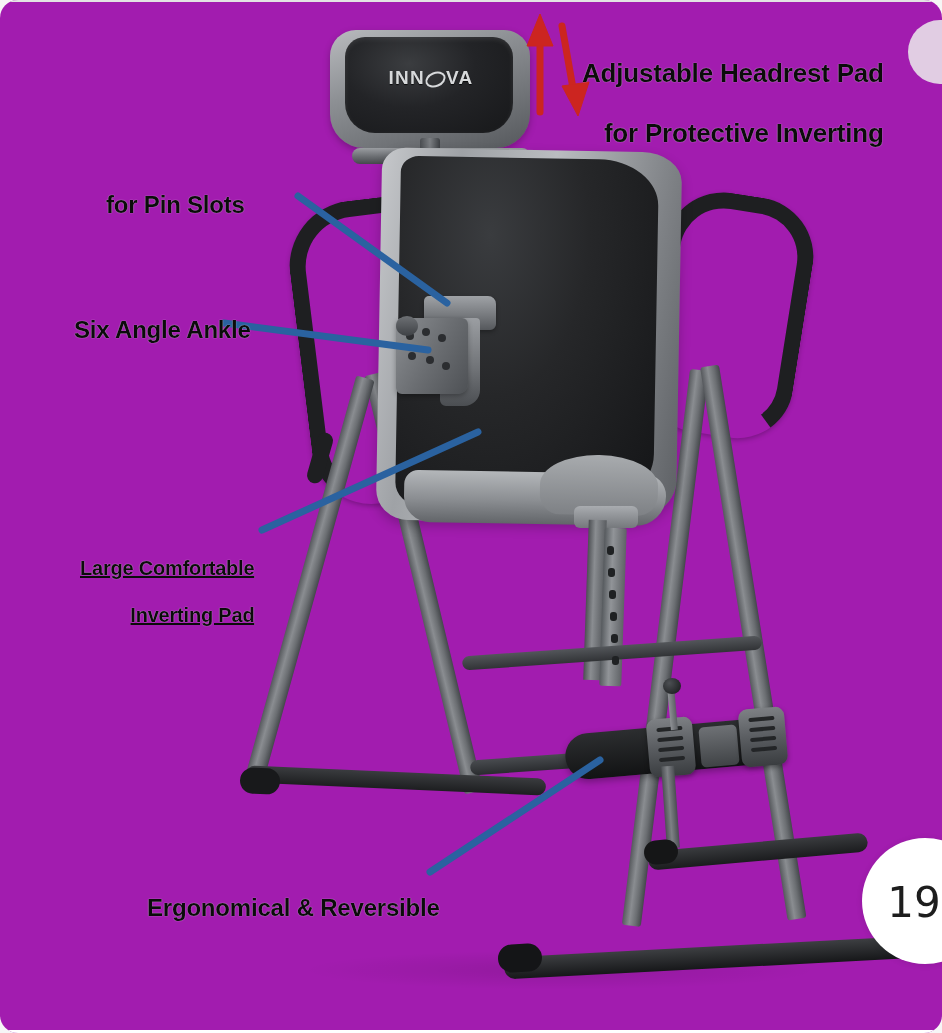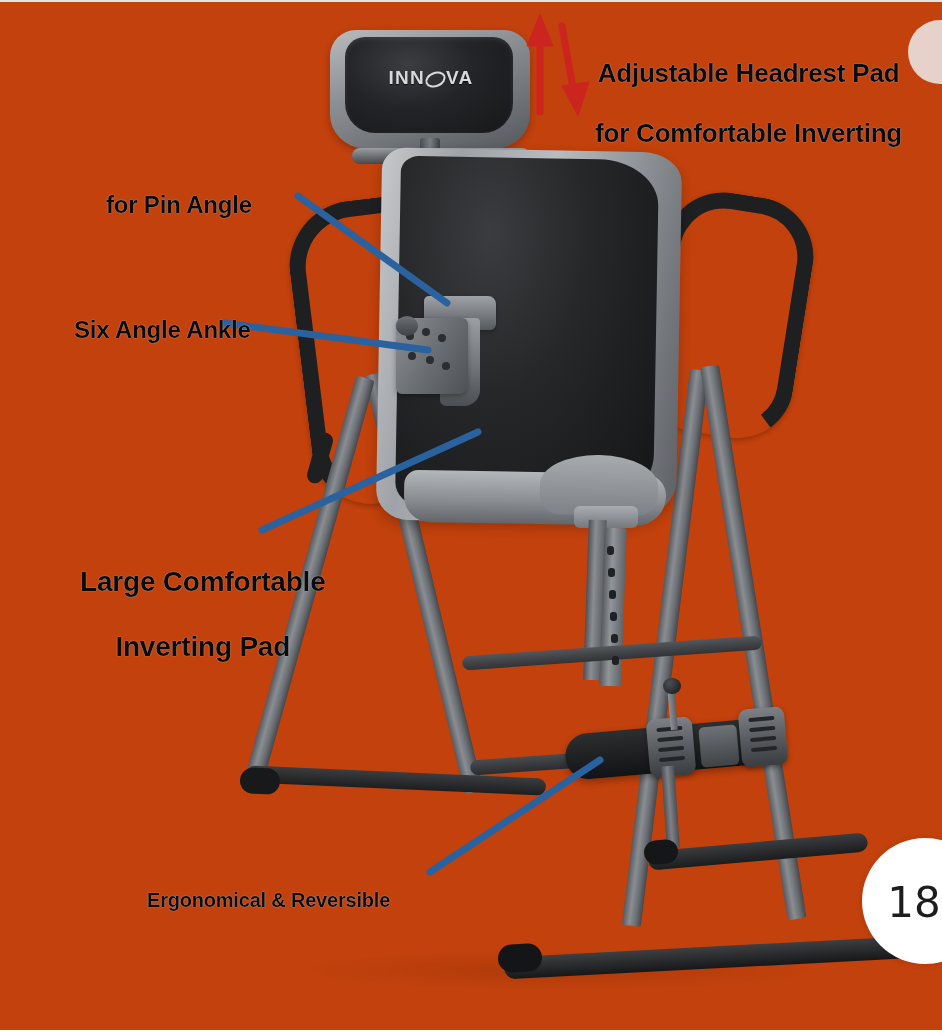--- a/index.html
+++ b/index.html
@@ -2,39 +2,39 @@
 <html><head>
 <meta charset="utf-8">
 <style>
   html,body{margin:0;padding:0;}
   body{
     width:942px;height:1033px;
     background:#f6f6f6;
     font-family:"Liberation Sans", sans-serif;
     overflow:hidden;
   }
-  #stage{position:relative;width:942px;height:1033px;overflow:hidden;background:#c2410c;}
+  #stage{position:relative;width:942px;height:1033px;overflow:hidden;background:#a21caf;border-radius:18px;}
   #stage::before{content:"";position:absolute;left:0;top:0;width:942px;height:2px;background:#e3e3e3;z-index:60;}
   #stage::after{content:"";position:absolute;left:0;bottom:0;width:942px;height:3px;background:#ffffff;z-index:60;}
 
   
   .callout{
     position:absolute;z-index:40;
     font-weight:bold;
     color:#0b0b0b;
     line-height:1.16;
     letter-spacing:-0.2px;
     white-space:pre-line;
     text-shadow:0 0 1px rgba(255,255,255,.9);
   }
-  #cal-headrest{left:595px;top:28px;font-size:26px;text-align:center;}
+  #cal-headrest{left:582px;top:28px;font-size:26px;text-align:right;}
   #cal-cover{left:106px;top:163px;font-size:24px;text-align:left;}
   #cal-slots{left:74px;top:288px;font-size:24px;text-align:left;}
-  #cal-backrest{left:80px;top:534px;font-size:28px;text-align:center;}
-  #cal-ankle{left:147px;top:866px;font-size:20px;text-align:left;}
+  #cal-backrest{left:80px;top:534px;font-size:20px;text-align:right;text-decoration:underline;}
+  #cal-ankle{left:147px;top:866px;font-size:24px;text-align:left;}
 
   
   svg.overlay{position:absolute;left:0;top:0;width:942px;height:1033px;z-index:35;pointer-events:none;}
 
   
   #page-badge{
     position:absolute;left:862px;top:838px;
     width:126px;height:126px;border-radius:50%;
     background:#ffffff;
     box-shadow:0 1px 6px rgba(0,0,0,.10);
@@ -311,37 +311,37 @@
     <g stroke="#cc2520" fill="#cc2520">
       <line x1="540" y1="36" x2="540" y2="112" stroke-width="7" stroke-linecap="round"></line>
       <polygon points="540,14 527,46 553,46"></polygon>
       <line x1="562" y1="26" x2="574" y2="94" stroke-width="7" stroke-linecap="round"></line>
       <polygon points="578,116 562,86 589,82"></polygon>
     </g>
   </svg>
 
   <div class="callout" id="cal-headrest">
     <div>Adjustable Headrest Pad</div>
-    <div>for Comfortable Inverting</div>
+    <div>for Protective Inverting</div>
   </div>
 
   <div class="callout" id="cal-cover">
-    <div>for Pin Angle</div>
+    <div>for Pin Slots</div>
   </div>
 
   <div class="callout" id="cal-slots">
     <div>Six Angle Ankle</div>
   </div>
 
   <div class="callout" id="cal-backrest">
     <div>Large Comfortable</div>
     <div>Inverting Pad</div>
   </div>
 
   <div class="callout" id="cal-ankle">
     <div>Ergonomical &amp; Reversible</div>
   </div>
 
   <div id="page-badge">
-    <span>18</span>
+    <span>19</span>
   </div>
 
 </div>
 
 </body></html>

